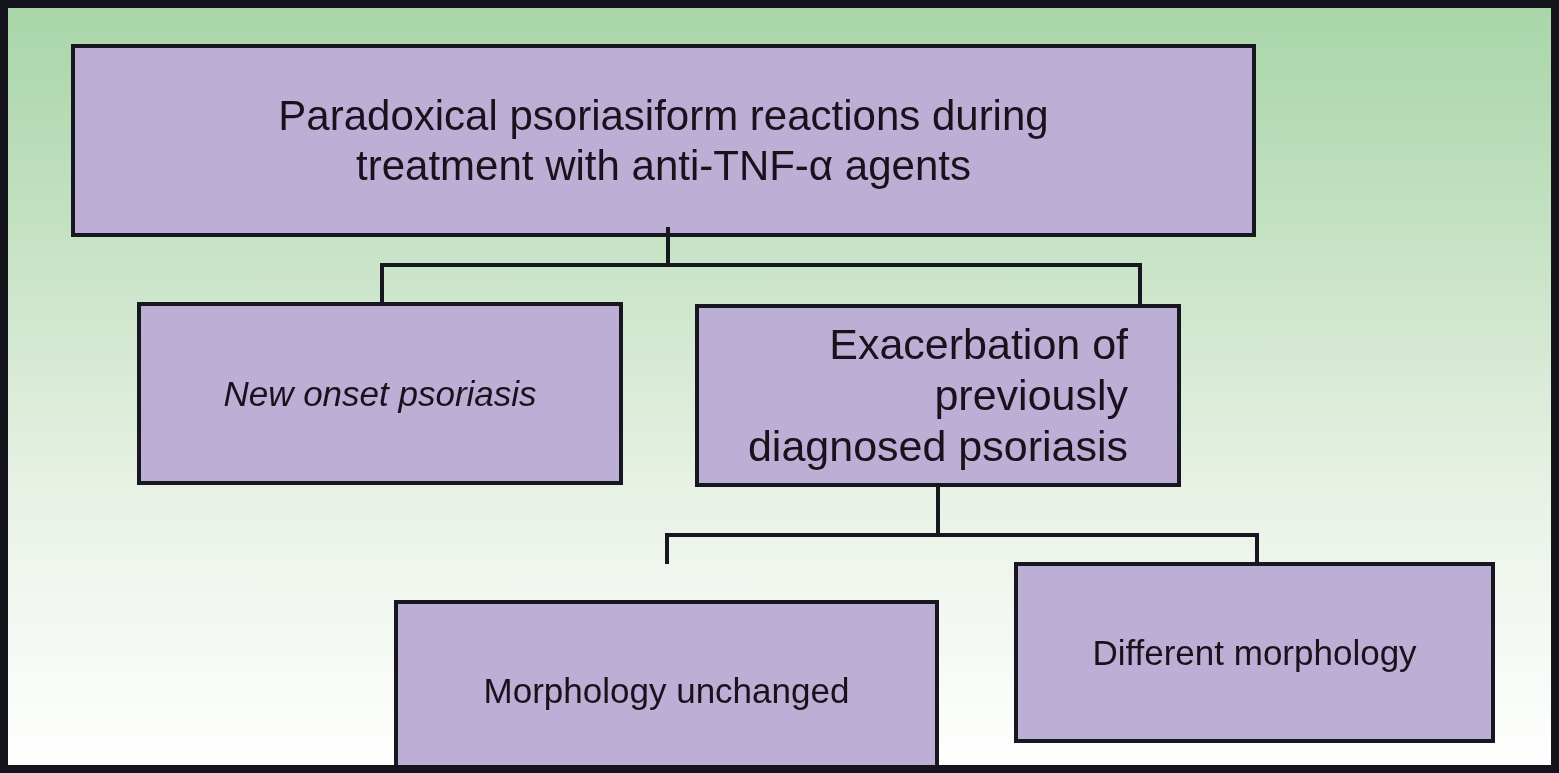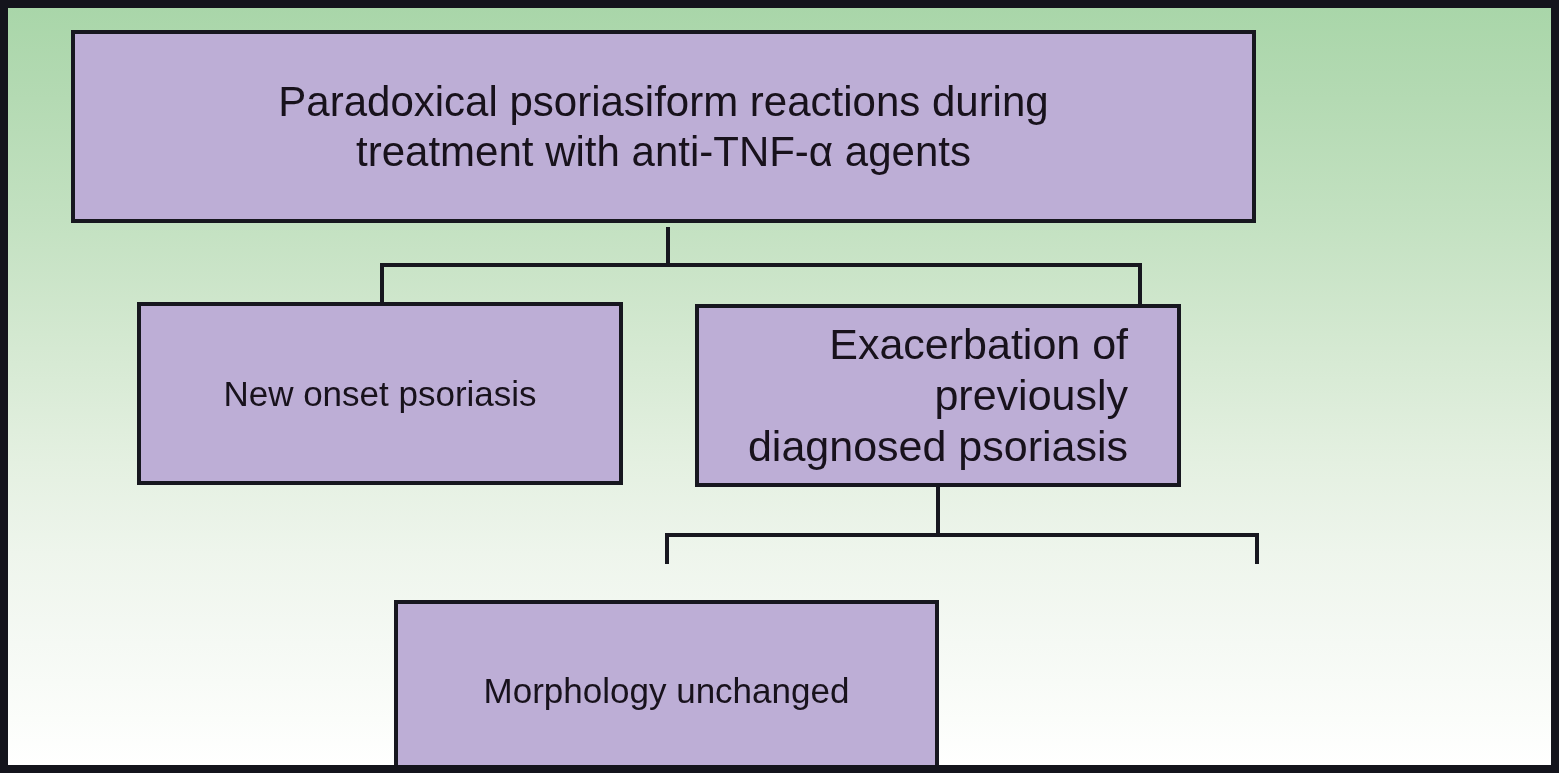--- a/index.html
+++ b/index.html
@@ -37,28 +37,29 @@
     justify-content: center;
     text-align: center;
     color: #18121c;
     line-height: 1.18;
     white-space: pre-line;
     user-select: none;
   }
 
   
   .node-root {
-    left: 63px;  top: 22px;
+    left: 63px;  top: 36px;
     width: 1185px; height: 193px;
     font-size: 42px;
   }
   .node-new-onset {
     left: 129px; top: 294px;
     width: 486px; height: 183px;
     font-size: 35px;
+    font-style: italic;
   }
   .node-exacerbation {
     left: 687px; top: 296px;
     width: 486px; height: 183px;
     font-size: 43px;
     text-align: right;
   }
   .node-morph-unchanged {
     left: 386px; top: 554px;
     width: 545px; height: 181px;
@@ -110,14 +111,15 @@
 previously
 diagnosed psoriasis</div>
 
   <div class="conn conn-v c2-stem"></div>
   <div class="conn conn-h c2-bar"></div>
   <div class="conn conn-v c2-left"></div>
   <div class="conn conn-v c2-right"></div>
 
   <div class="node node-morph-unchanged">Morphology unchanged</div>
 
+  <div class="node node-diff-morph">Different morphology</div>
 
 </div>
 
 </body></html>

